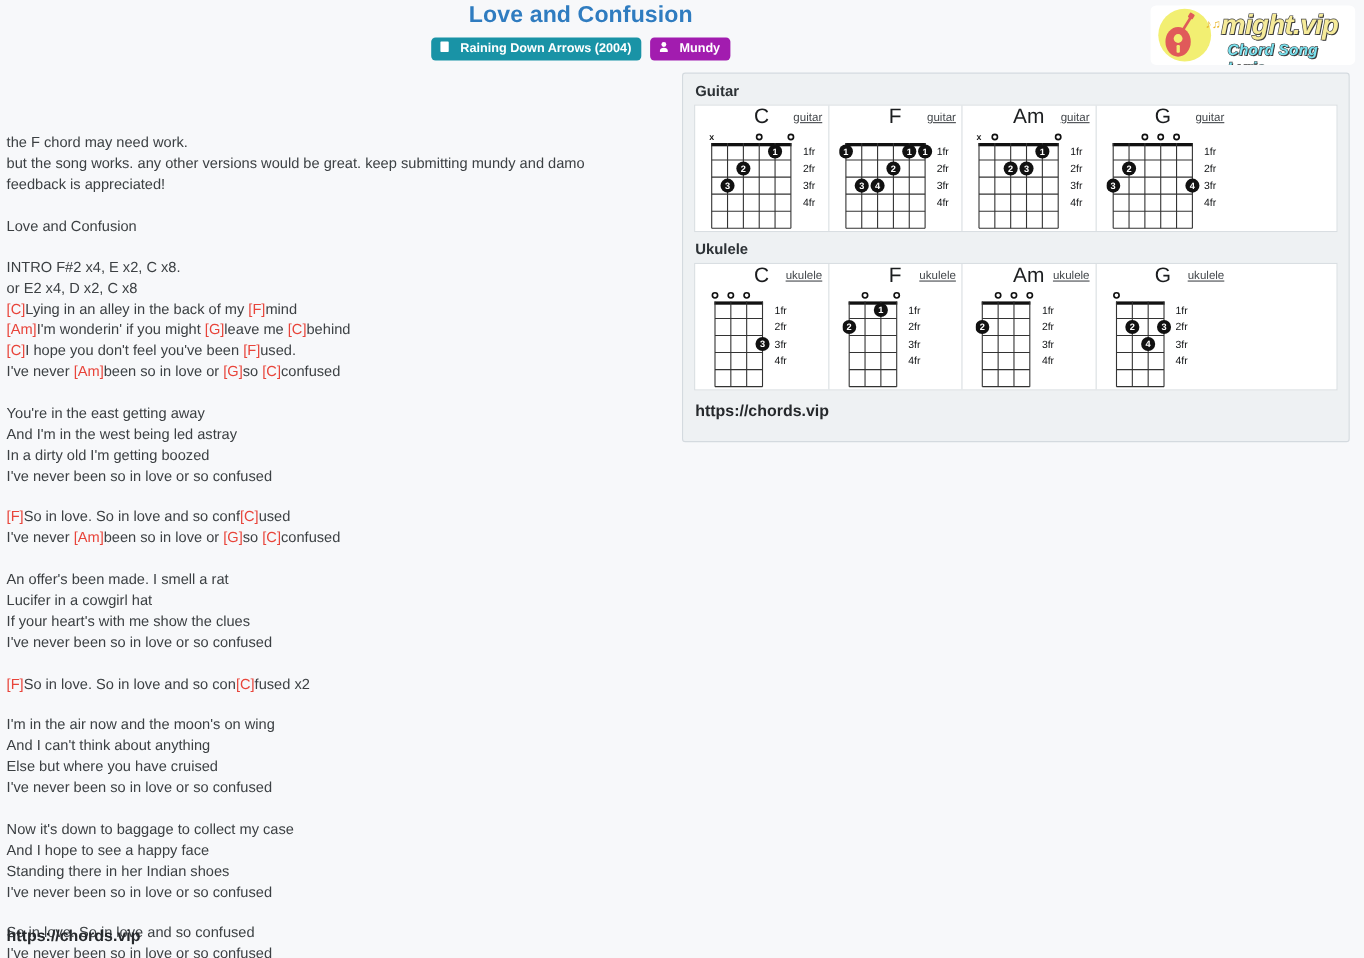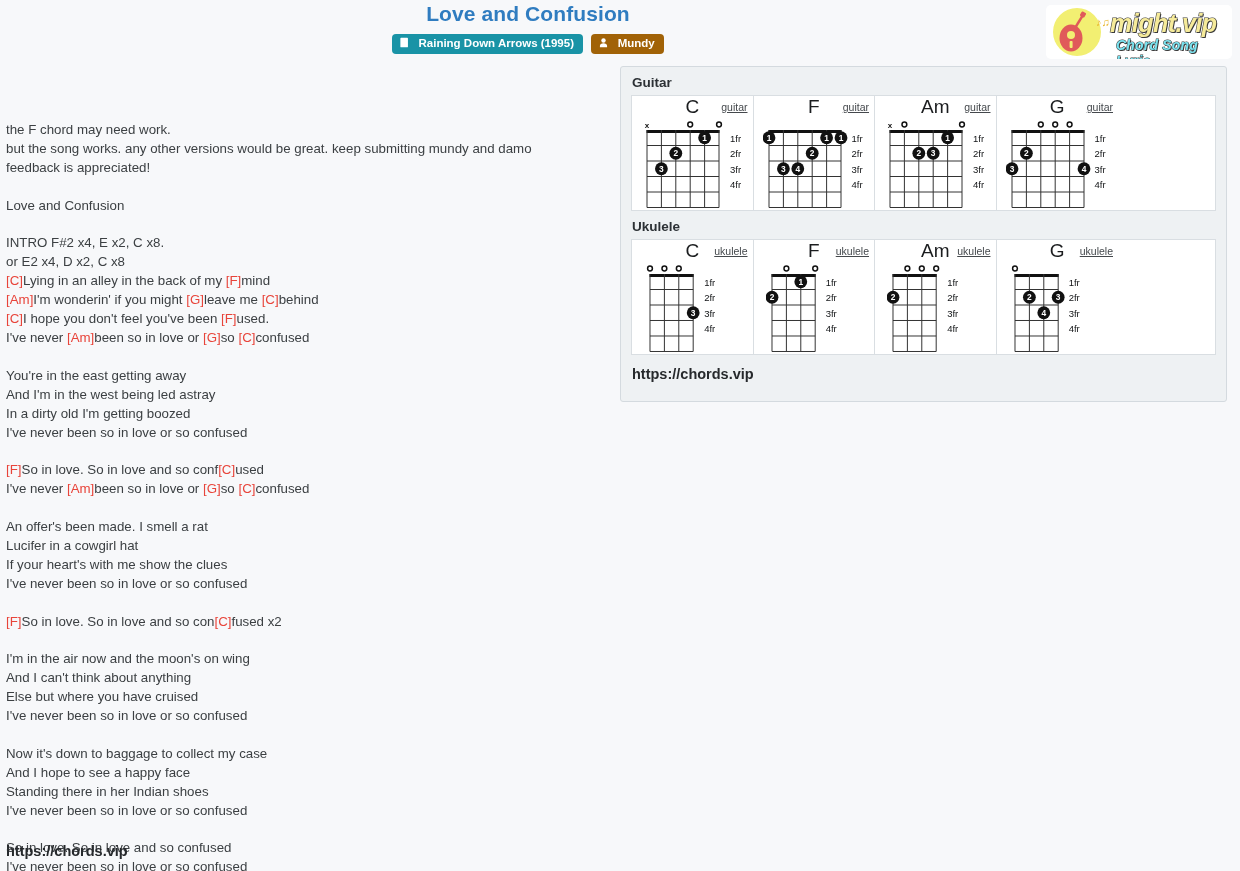--- a/index.html
+++ b/index.html
@@ -45,21 +45,21 @@
     display: inline-block;
     vertical-align: middle;
     border-radius: 4px;
     color: #ffffff;
     font-size: 11.5px;
     font-weight: bold;
     padding: 3px 9px 4px 7px;
     line-height: 13px;
   }
   .badge-album { background: #1993a6; margin-right: 4px; }
-  .badge-artist { background: #a16207; }
+  .badge-artist { background: #a21caf; }
   .badge .bico {
     display: inline-block;
     vertical-align: -1px;
     margin-right: 5px;
   }
   .badge .bico svg { display: block; }
 
   
   .logo {
     position: absolute;
@@ -207,21 +207,21 @@
 <div class="header">
   <div class="title">Love and Confusion</div>
 
   <div class="badges">
     <span class="badge badge-album">
       <span class="bico">
         <svg width="11" height="11" viewBox="0 0 16 16">
             <path fill="#fff" d="M3 1h9a1 1 0 0 1 1 1v12a1 1 0 0 1-1 1H3a1 1 0 0 1-1-1V2a1 1 0 0 1 1-1zm1.6 2.2h1.2v9.6H4.6V3.2z"></path>
           </svg>
       </span>
-      <span>Raining Down Arrows (1995)</span>
+      <span>Raining Down Arrows (2004)</span>
     </span>
     <span class="badge badge-artist">
       <span class="bico">
         <svg width="11" height="11" viewBox="0 0 16 16">
             <circle cx="8" cy="5" r="3.2" fill="#fff"></circle>
             <path fill="#fff" d="M8 9.2c-3 0-5.2 1.7-5.2 3.6V15h10.4v-2.2c0-1.9-2.2-3.6-5.2-3.6z"></path>
           </svg>
       </span>
       <span>Mundy</span>
     </span>

